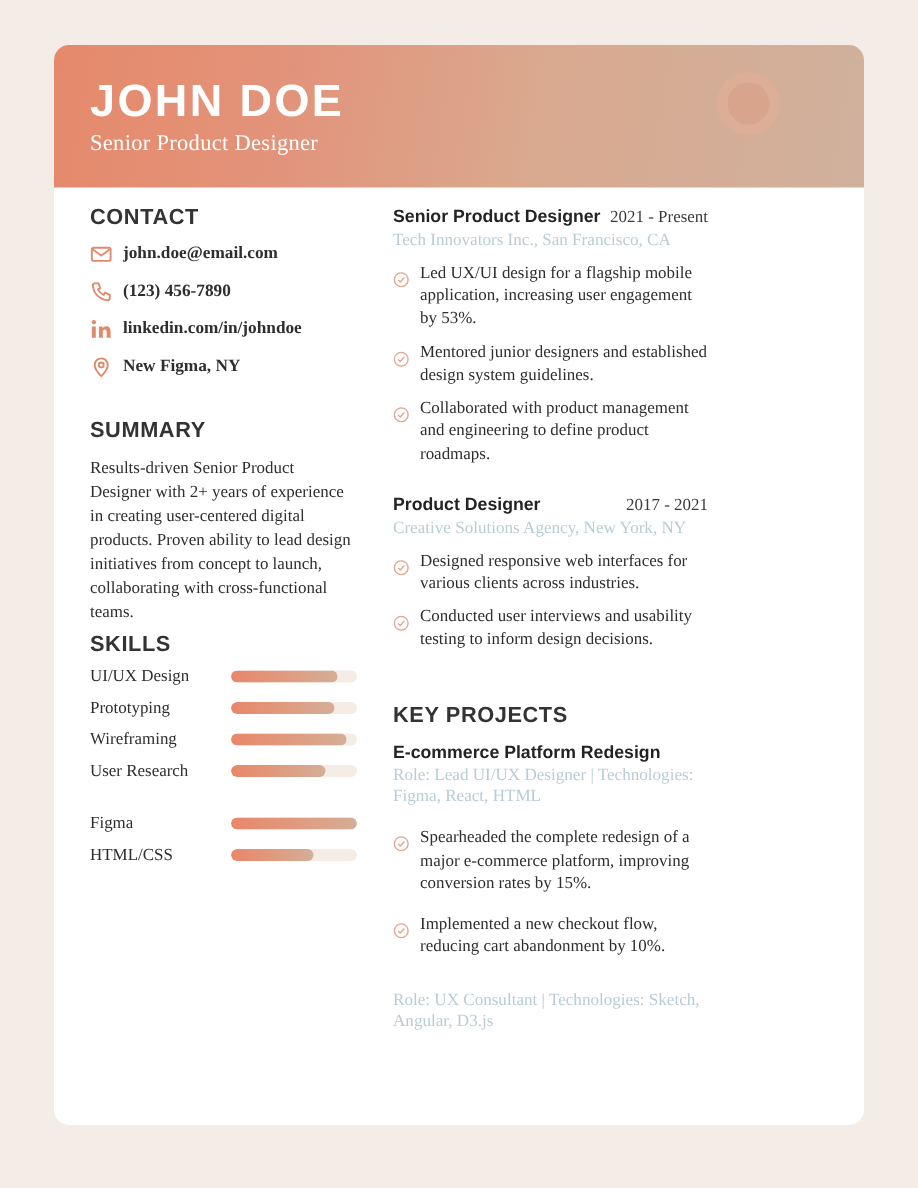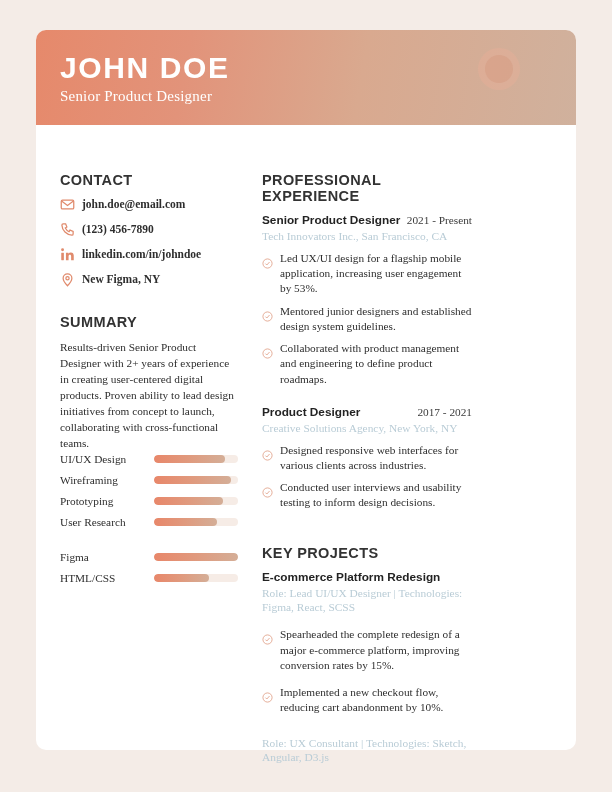--- a/index.html
+++ b/index.html
@@ -71,21 +71,20 @@
     letter-spacing: .2px;
   }
 
   
   #body-cols {
     position: absolute;
     left: 36px;
     top: 125px;
     width: 460px;
     display: flex;
-    margin-top: 35px;
   }
   #left-col {
     width: 216px;
     padding: 12px 14px 0 24px;
   }
   #right-col {
     width: 324px;
     padding: 12px 24px 0 10px;
   }
 
@@ -268,41 +267,42 @@
         </svg>
       </span>
       <span class="contact-text">New Figma, NY</span>
     </div>
 
     <div class="block-gap-md"></div>
 
     <div class="sec-head">SUMMARY</div>
     <div id="summary-text">Results-driven Senior Product Designer with 2+ years of experience in creating user-centered digital products. Proven ability to lead design initiatives from concept to launch, collaborating with cross-functional teams.</div>
 
+    <div class="sec-head tight" style="margin-top:6px;">SKILLS</div>
 
     <div class="skill-group">
       <div class="skill-row">
         <span class="skill-label">UI/UX Design</span>
         <span class="skill-track">
           <span class="skill-fill" style="width:85%"></span>
         </span>
       </div>
       <div class="skill-row">
+        <span class="skill-label">Prototyping</span>
+        <span class="skill-track">
+          <span class="skill-fill" style="width:82%"></span>
+        </span>
+      </div>
+      <div class="skill-row">
         <span class="skill-label">Wireframing</span>
         <span class="skill-track">
           <span class="skill-fill" style="width:92%"></span>
         </span>
       </div>
       <div class="skill-row">
-        <span class="skill-label">Prototyping</span>
-        <span class="skill-track">
-          <span class="skill-fill" style="width:82%"></span>
-        </span>
-      </div>
-      <div class="skill-row">
         <span class="skill-label">User Research</span>
         <span class="skill-track">
           <span class="skill-fill" style="width:75%"></span>
         </span>
       </div>
     </div>
 
     <div class="skill-gap"></div>
 
     <div class="skill-group">
@@ -317,21 +317,20 @@
         <span class="skill-track">
           <span class="skill-fill" style="width:65%"></span>
         </span>
       </div>
     </div>
 
   </div>
 
   <div id="right-col">
 
-    <div class="sec-head">PROFESSIONAL EXPERIENCE</div>
 
     <div class="entry">
       <div class="entry-head">
         <span class="entry-role">Senior Product Designer</span>
         <span class="entry-dates">2021 - Present</span>
       </div>
       <div class="entry-sub">Tech Innovators Inc., San Francisco, CA</div>
 
       <div class="bullet">
         <span class="bullet-icon">
@@ -390,21 +389,21 @@
         <span class="bullet-text">Conducted user interviews and usability testing to inform design decisions.</span>
       </div>
     </div>
 
     <div class="block-gap-lg"></div>
 
     <div class="sec-head">KEY PROJECTS</div>
 
     <div class="entry">
       <div class="entry-role">E-commerce Platform Redesign</div>
-      <div class="entry-sub">Role: Lead UI/UX Designer | Technologies: Figma, React, SCSS</div>
+      <div class="entry-sub">Role: Lead UI/UX Designer | Technologies: Figma, React, HTML</div>
       <div class="proj-bullet-gap"></div>
 
       <div class="bullet">
         <span class="bullet-icon">
           <svg width="11" height="11" viewBox="0 0 24 24" fill="none" stroke="currentColor" stroke-width="2">
             <circle cx="12" cy="12" r="10"></circle>
             <path d="M7.5 12.3l3 3 6-6.6"></path>
           </svg>
         </span>
         <span class="bullet-text">Spearheaded the complete redesign of a major e-commerce platform, improving conversion rates by 15%.</span>

